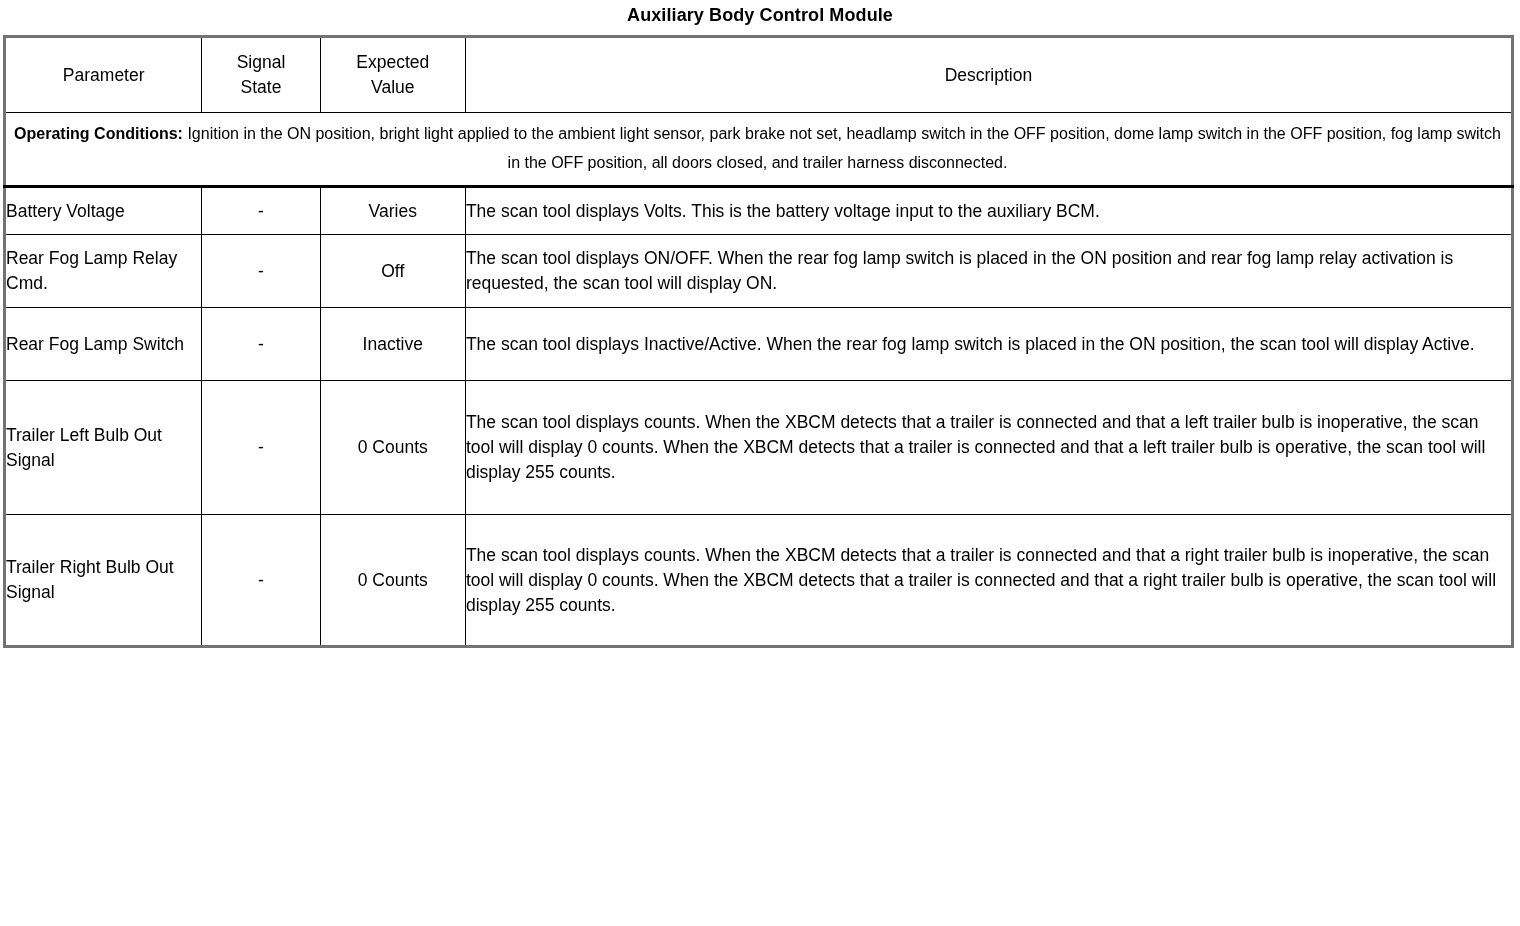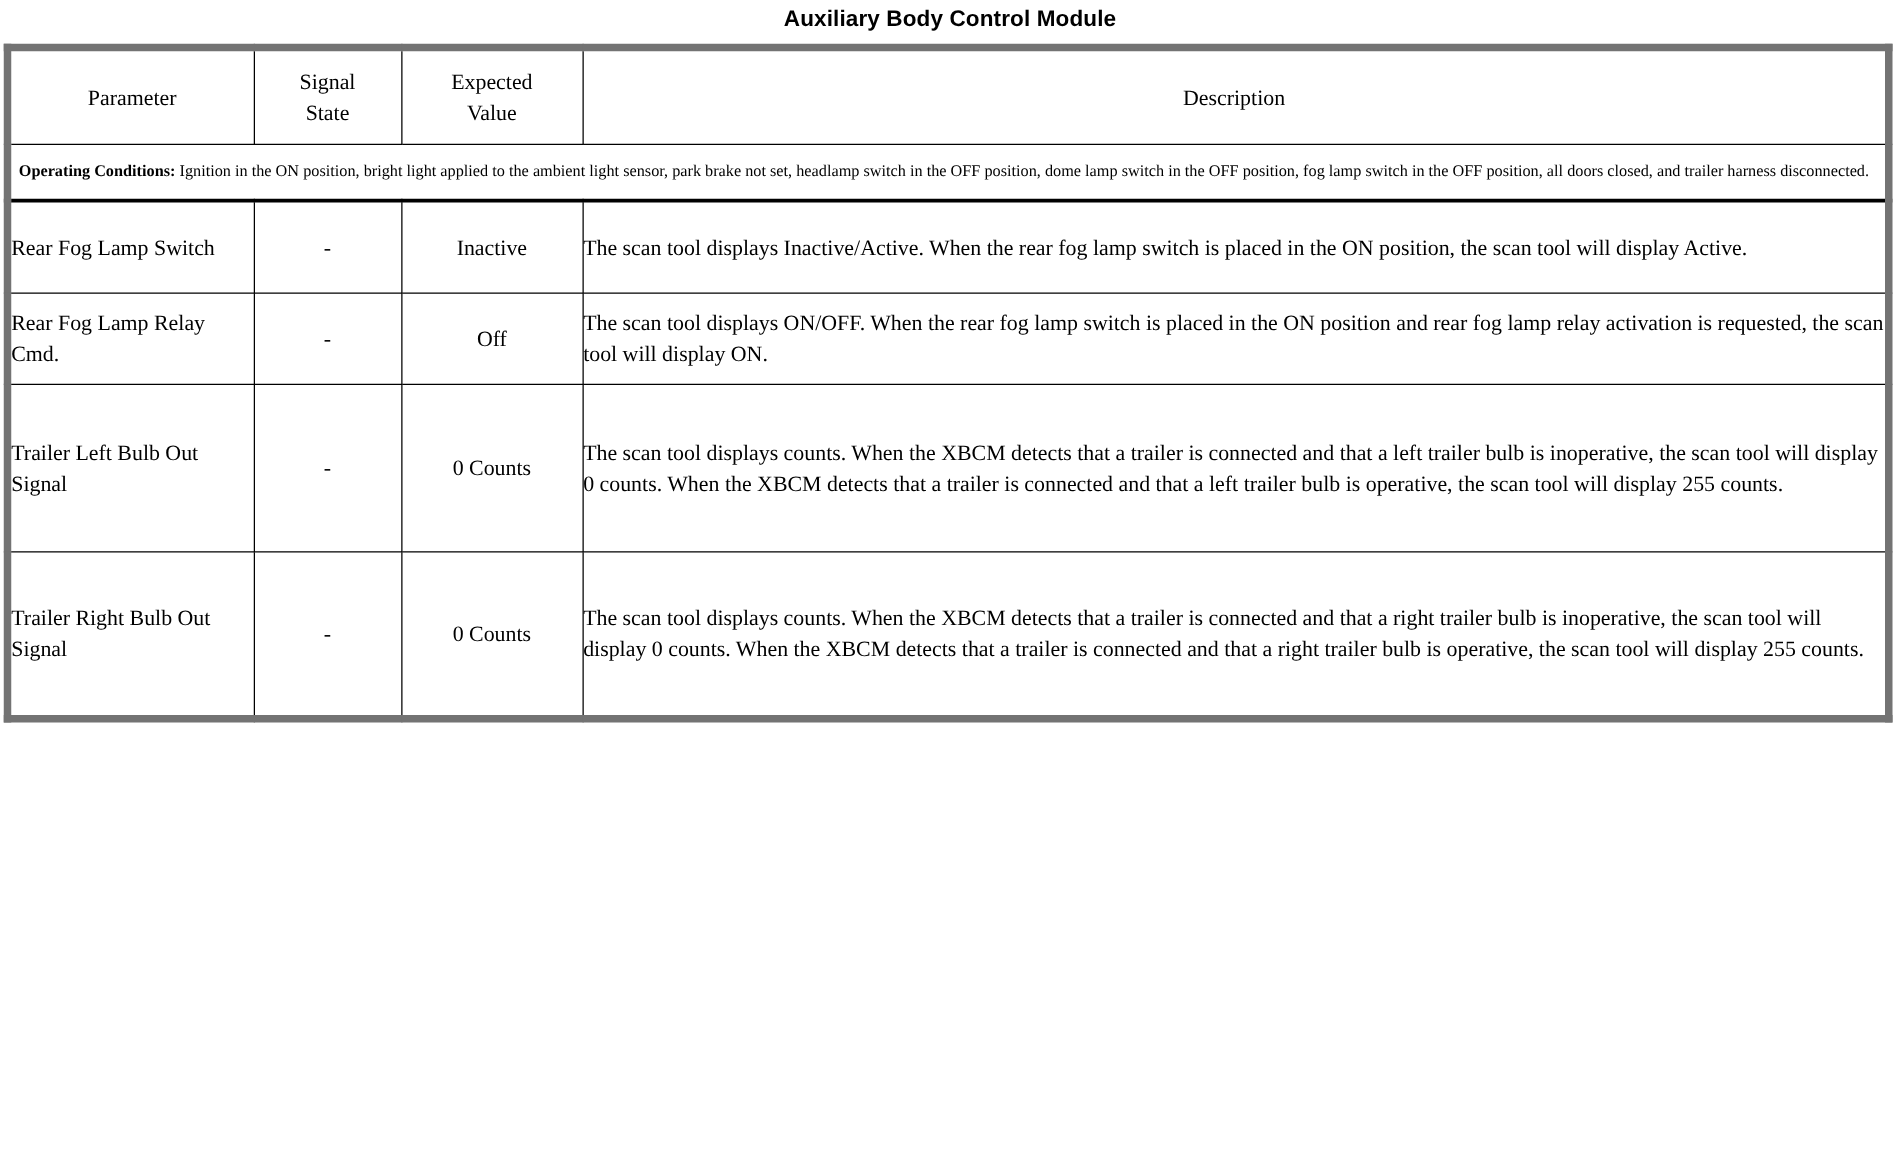--- a/index.html
+++ b/index.html
@@ -32,22 +32,21 @@
     margin: 0;
     padding: 4px 0 9px 0;
     letter-spacing: 0.1px;
   }
 
   table.spec {
     border-collapse: collapse;
     table-layout: fixed;
     width: 1511px;
     margin: 0 0 0 3px;
-    border: 6px solid #737373;
-    font-family: Liberation Serif, serif;
+    border: 3px solid #737373;
   }
 
   table.spec col.c-param { width: 197px; }
   table.spec col.c-state { width: 118px; }
   table.spec col.c-value { width: 145px; }
   table.spec col.c-desc  { width: 1045px; }
 
   table.spec td, table.spec th {
     border: 1.5px solid #000;
     padding: 0;
@@ -81,22 +80,22 @@
     vertical-align: bottom;
     padding: 0 0 10px 0;
   }
 
   
   tr.opcond td {
     border-bottom: 3px solid #000;
     padding: 6px 8px 8px 6px;
     vertical-align: top;
     line-height: 29px;
-    font-size: 13px;
-    text-align: left;
+    font-size: 16px;
+    text-align: center;
   }
   tr.opcond .oc-label { font-weight: bold; }
 
   
   td.param {
     text-align: left;
     padding: 4px 4px 4px 7px;
     vertical-align: middle;
     line-height: 26px;
   }
@@ -152,36 +151,42 @@
         </th>
         <th class="h-desc">Description</th>
       </tr>
     </thead>
     <tbody>
 
       <tr class="opcond">
         <td colspan="4"><span class="oc-label">Operating Conditions:</span><span class="oc-text"> Ignition in the ON position, bright light applied to the ambient light sensor, park brake not set, headlamp switch in the OFF position, dome lamp switch in the OFF position, fog lamp switch in the OFF position, all doors closed, and trailer harness disconnected.</span></td>
       </tr>
 
-
+      <tr class="r-h46">
+        <td class="param">Battery Voltage</td>
+        <td class="state">-</td>
+        <td class="value">Varies</td>
+        <td class="desc">The scan tool displays Volts. This is the battery voltage input to the auxiliary BCM.</td>
+      </tr>
+
+
+      <tr class="r-h72">
+        <td class="param">Rear Fog Lamp Relay Cmd.</td>
+        <td class="state">-</td>
+        <td class="value">Off</td>
+        <td class="desc">The scan tool displays ON/OFF. When the rear fog lamp switch is placed in the ON position and rear fog lamp relay activation is requested, the scan tool will display ON.</td>
+      </tr>
 
       <tr class="r-h72">
         <td class="param">Rear Fog Lamp Switch</td>
         <td class="state">-</td>
         <td class="value">Inactive</td>
         <td class="desc">The scan tool displays Inactive/Active. When the rear fog lamp switch is placed in the ON position, the scan tool will display Active.</td>
       </tr>
 
-      <tr class="r-h72">
-        <td class="param">Rear Fog Lamp Relay Cmd.</td>
-        <td class="state">-</td>
-        <td class="value">Off</td>
-        <td class="desc">The scan tool displays ON/OFF. When the rear fog lamp switch is placed in the ON position and rear fog lamp relay activation is requested, the scan tool will display ON.</td>
-      </tr>
-
       <tr class="r-h133">
         <td class="param">Trailer Left Bulb Out Signal</td>
         <td class="state">-</td>
         <td class="value">0 Counts</td>
         <td class="desc">The scan tool displays counts. When the XBCM detects that a trailer is connected and that a left trailer bulb is inoperative, the scan tool will display 0 counts. When the XBCM detects that a trailer is connected and that a left trailer bulb is operative, the scan tool will display 255 counts.</td>
       </tr>
 
       <tr class="r-h130">
         <td class="param">Trailer Right Bulb Out Signal</td>
         <td class="state">-</td>

